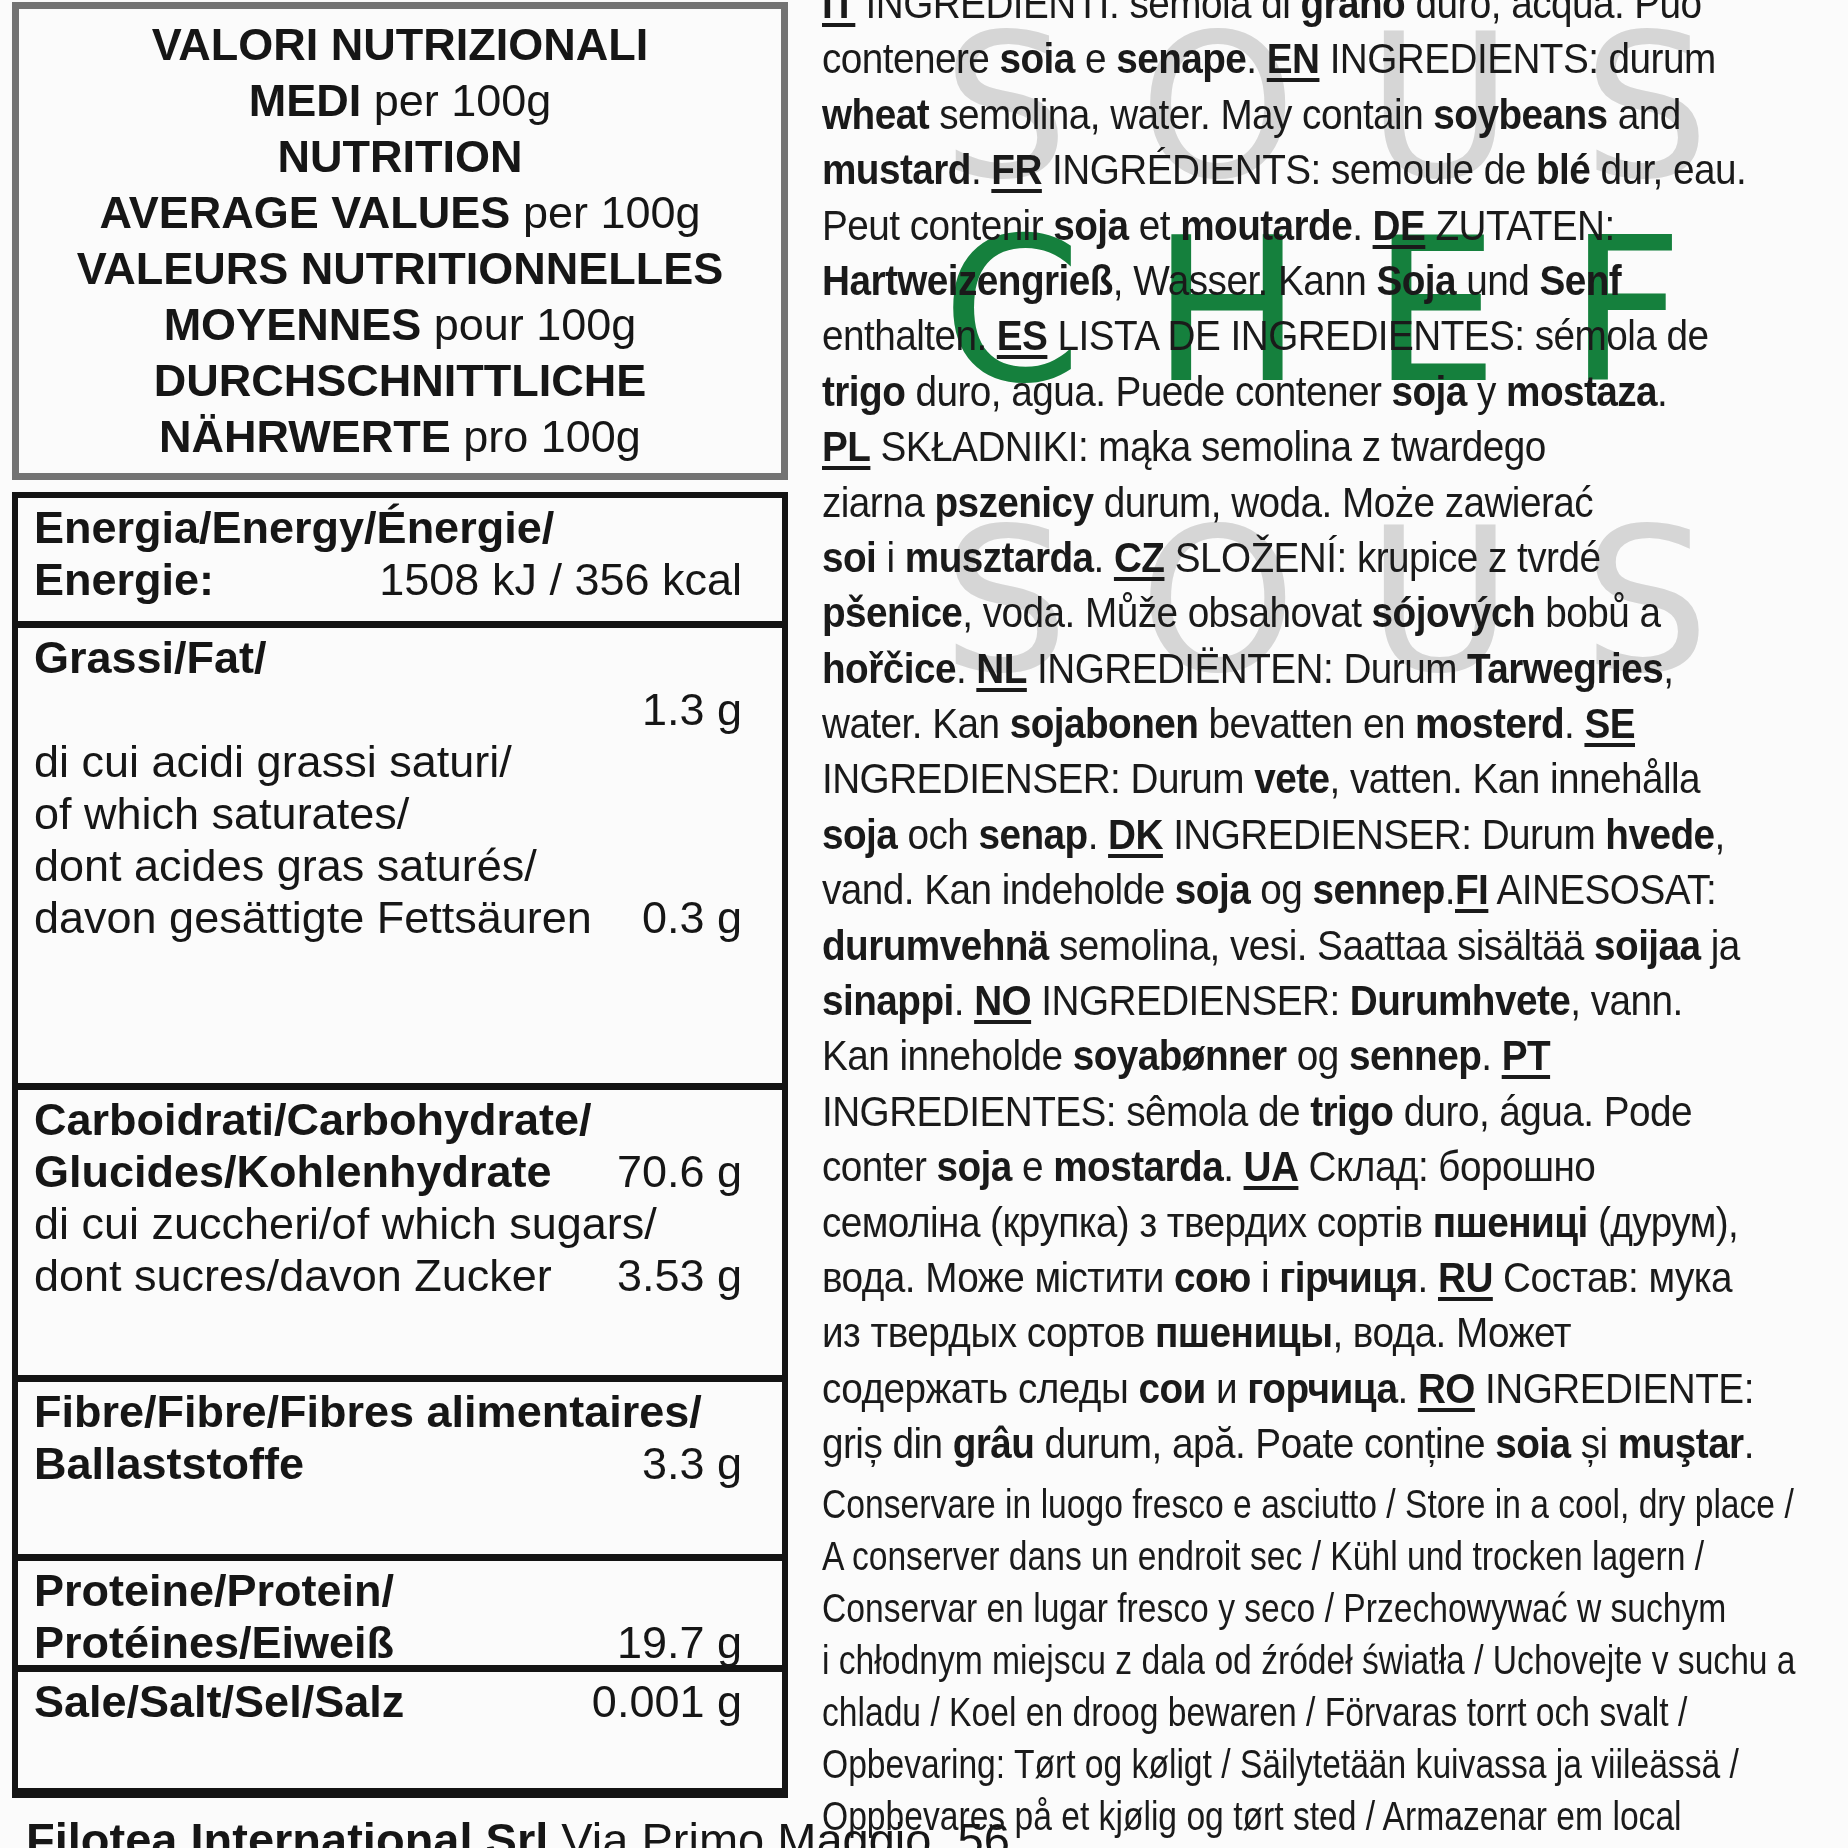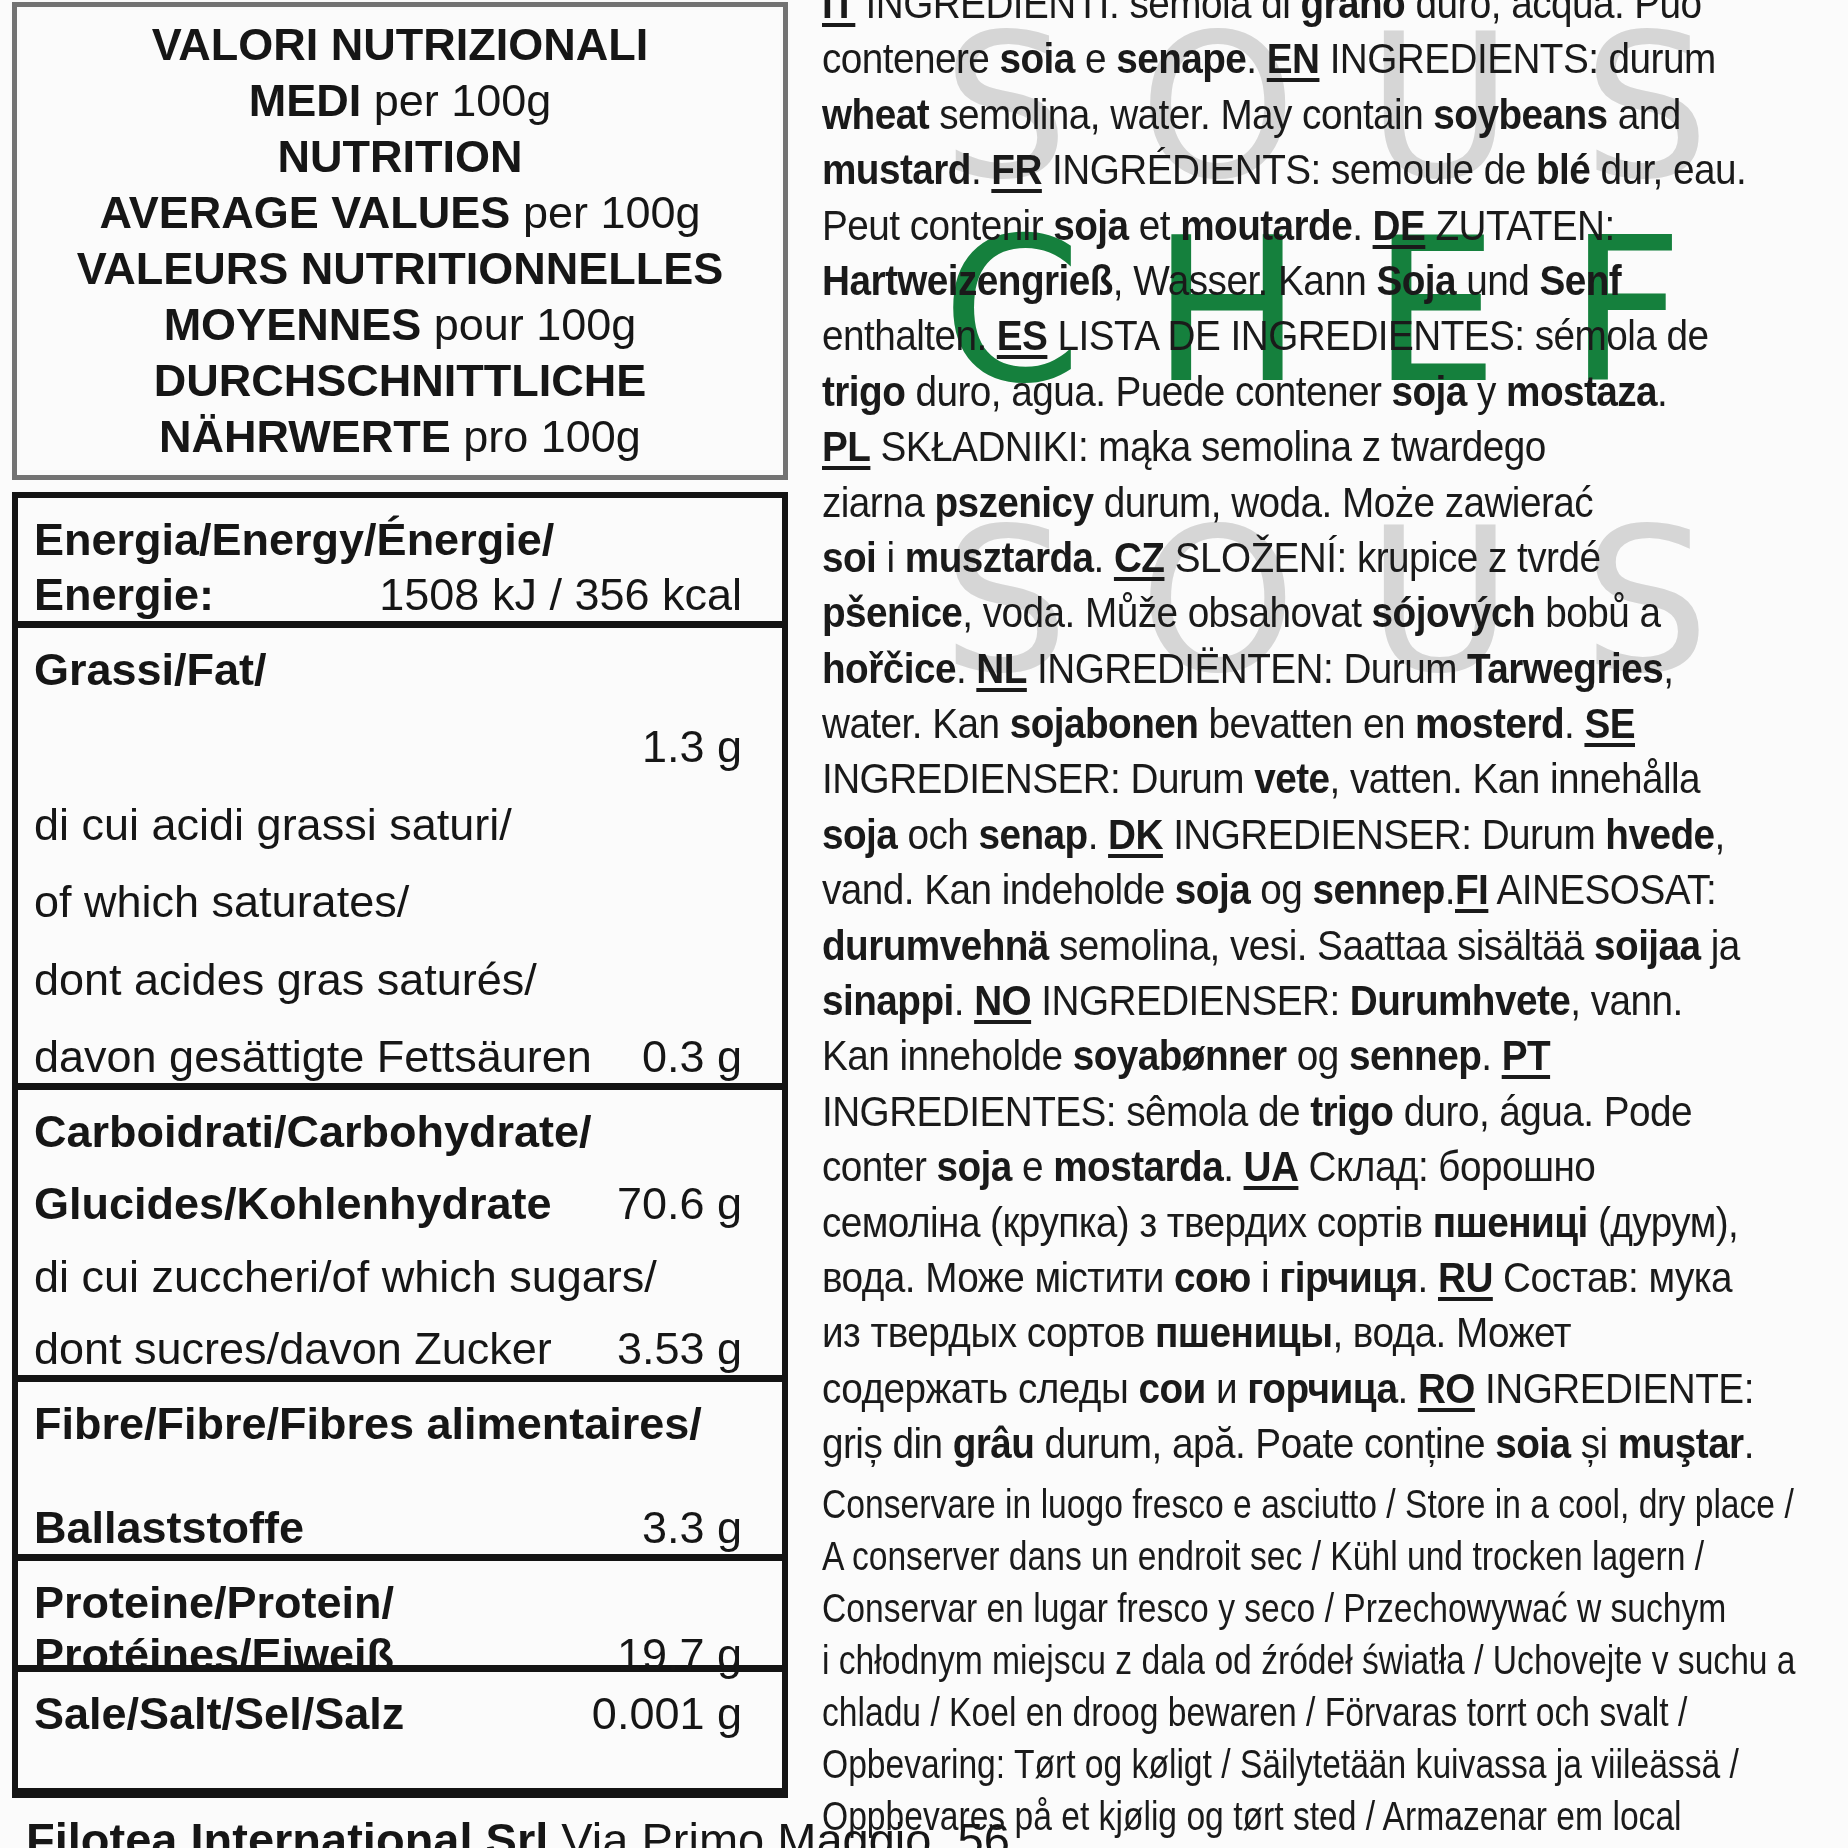--- a/index.html
+++ b/index.html
@@ -8,32 +8,32 @@
 
   
   .watermark div{position:absolute;left:942px;font-family:"DejaVu Sans",sans-serif;
         font-size:200px;font-weight:400;letter-spacing:70px;white-space:nowrap;user-select:none}
   .wm-0{top:-10px}
   .wm-1{top:194px}
   .wm-2{top:484px}
 
   
   .header-box{position:absolute;left:12px;top:2px;width:776px;height:478px;
-        border:5px solid #737373;box-sizing:border-box;
+        border:7px solid #737373;box-sizing:border-box;
         display:flex;flex-direction:column;justify-content:center;
         text-align:center;font-size:45px;line-height:56px}
   .b{font-weight:700}
   .u{text-decoration:underline;text-decoration-thickness:4px;text-underline-offset:5px}
 
   
   .table-box{position:absolute;left:12px;top:492px;width:776px;height:1306px;
         border:6px solid #141414;border-bottom-width:10px;box-sizing:border-box;
         display:flex;flex-direction:column}
-  .trow{display:flex;flex-direction:column;justify-content:space-between;
-        padding:16px 40px 0 16px;border-bottom:7px solid #141414;box-sizing:border-box}
+  .trow{display:flex;flex-direction:column;justify-content:flex-start;
+        padding:4px 40px 0 16px;border-bottom:7px solid #141414;box-sizing:border-box}
   .trow:nth-child(1){height:130px}
   .trow:nth-child(2){height:462px}
   .trow:nth-child(3){height:292px}
   .trow:nth-child(4){height:179px}
   .trow:nth-child(5){height:111px}
   .trow:nth-child(6){flex:1;border-bottom:none}
   .tline{display:flex;align-items:baseline;font-size:45px;white-space:nowrap}
   .tline .val{margin-left:auto;font-weight:400}
 
   

